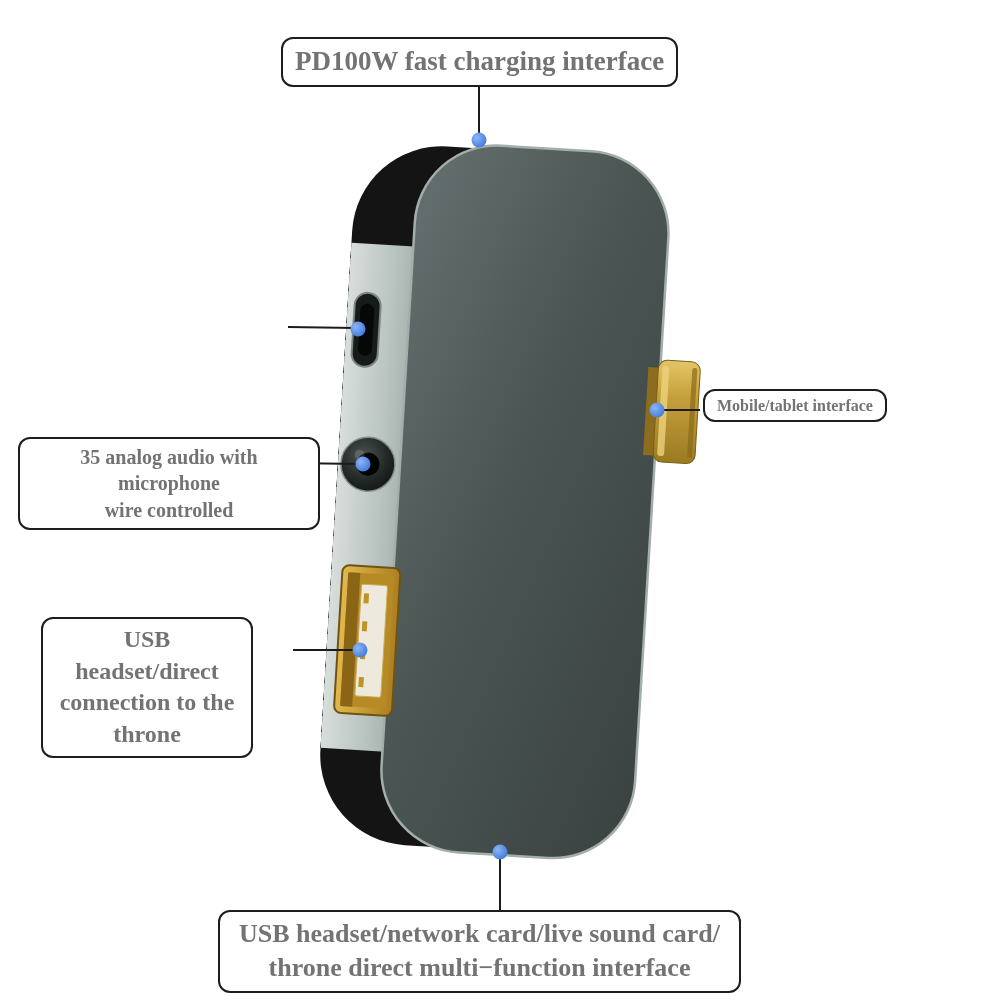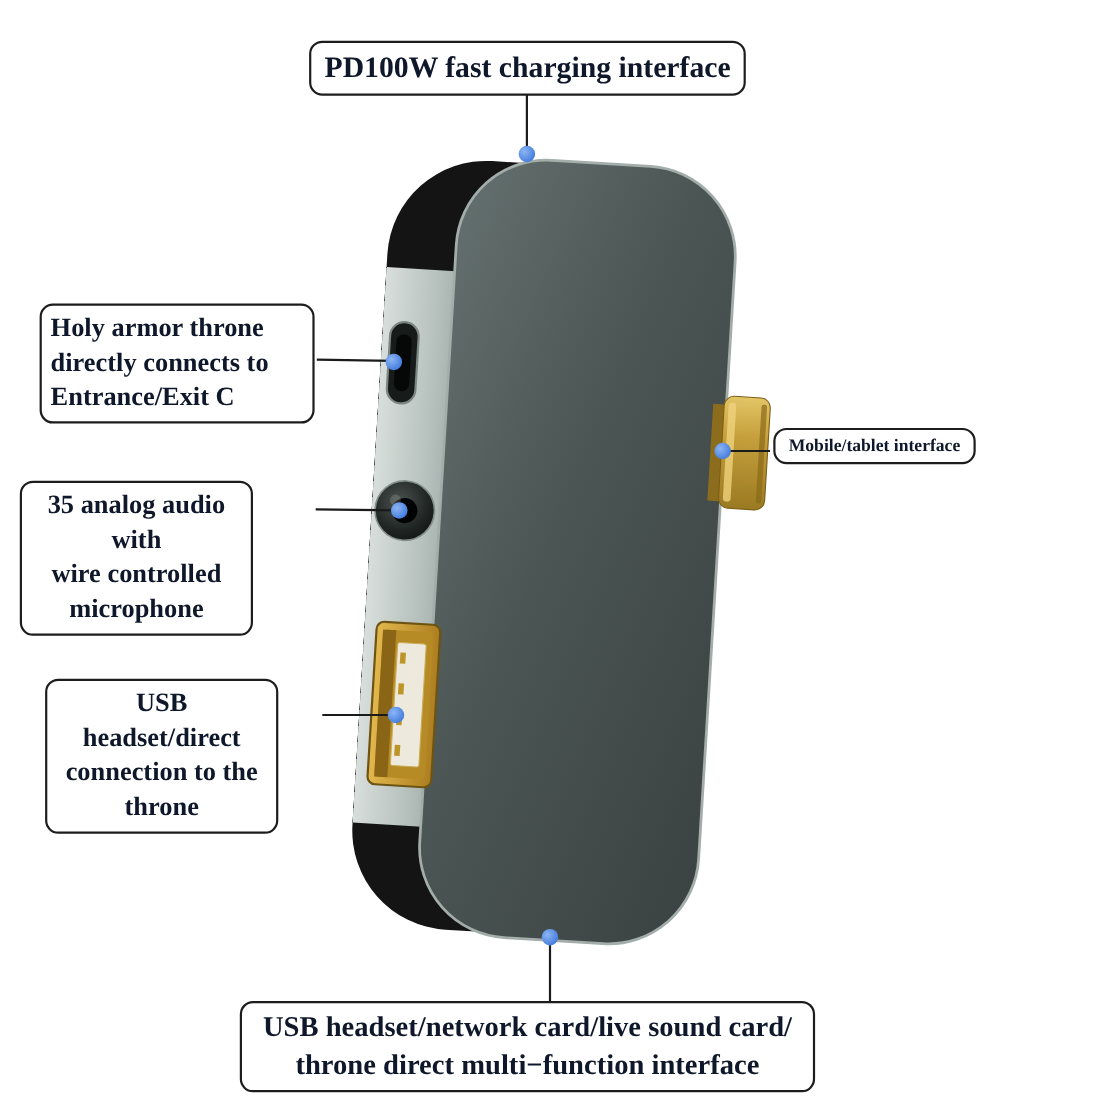--- a/index.html
+++ b/index.html
@@ -1,25 +1,25 @@
 <!DOCTYPE html>
 <html><head>
 <meta charset="utf-8">
 <style>
   html,body{margin:0;padding:0;background:#ffffff;}
   .stage{position:relative;width:1002px;height:1002px;background:#ffffff;overflow:hidden;
          font-family:"Liberation Serif","DejaVu Serif",serif;}
   .art{position:absolute;left:0;top:0;z-index:1;}
   .callout{position:absolute;z-index:2;background:#ffffff;border:2.5px solid #1d1d1d;
-           border-radius:12px;font-weight:bold;color:#0f172a;text-align:center;
+           border-radius:12px;font-weight:bold;color:#737373;text-align:center;
            padding:5px 12px;line-height:1.32;box-sizing:border-box;}
   .callout .ln{display:block;}
   .c-top{left:281px;top:37px;font-size:27px;white-space:nowrap;}
   .c-usbc{left:36px;top:276px;width:250px;font-size:24px;text-align:left;padding:5px 8px;}
-  .c-audio{left:18px;top:437px;width:212px;font-size:24px;}
+  .c-audio{left:18px;top:437px;width:302px;font-size:20px;}
   .c-usba{left:41px;top:617px;width:212px;font-size:24px;}
   .c-right{left:703px;top:389px;font-size:16px;white-space:nowrap;padding:4px 12px;}
   .c-bottom{left:218px;top:910px;width:523px;font-size:26px;padding:5px 8px;}
 </style>
 </head>
 <body>
 
 <div class="stage">
 
   <svg class="art" width="1002" height="1002" viewBox="0 0 1002 1002">
@@ -109,30 +109,25 @@
       <circle cx="360" cy="650" r="7.5"></circle>
       <circle cx="657" cy="410" r="7.5"></circle>
       <circle cx="500" cy="852" r="7.5"></circle>
     </g>
   </svg>
 
   <div class="callout c-top">
     <span class="ln">PD100W fast charging interface</span>
   </div>
 
-  <div class="callout c-usbc">
-    <span class="ln">Holy armor throne</span>
-    <span class="ln">directly connects to</span>
-    <span class="ln">Entrance/Exit C</span>
-  </div>
 
   <div class="callout c-audio">
     <span class="ln">35 analog audio with</span>
+    <span class="ln">microphone</span>
     <span class="ln">wire controlled</span>
-    <span class="ln">microphone</span>
   </div>
 
   <div class="callout c-usba">
     <span class="ln">USB headset/direct</span>
     <span class="ln">connection to the</span>
     <span class="ln">throne</span>
   </div>
 
   <div class="callout c-right">
     <span class="ln">Mobile/tablet interface</span>

